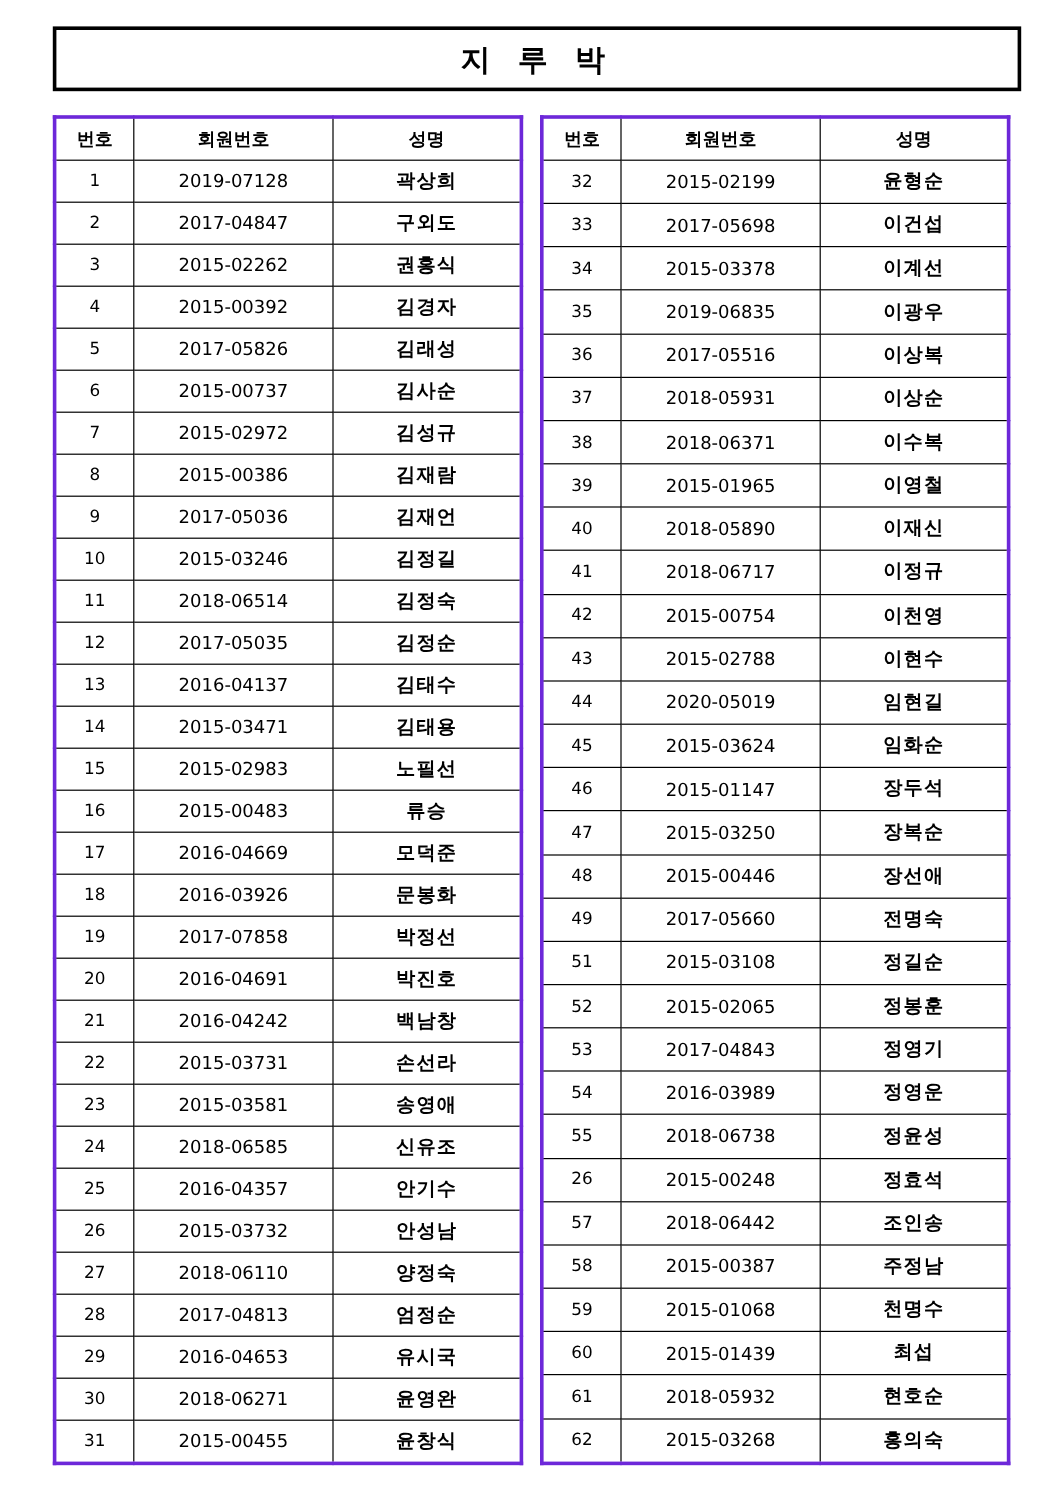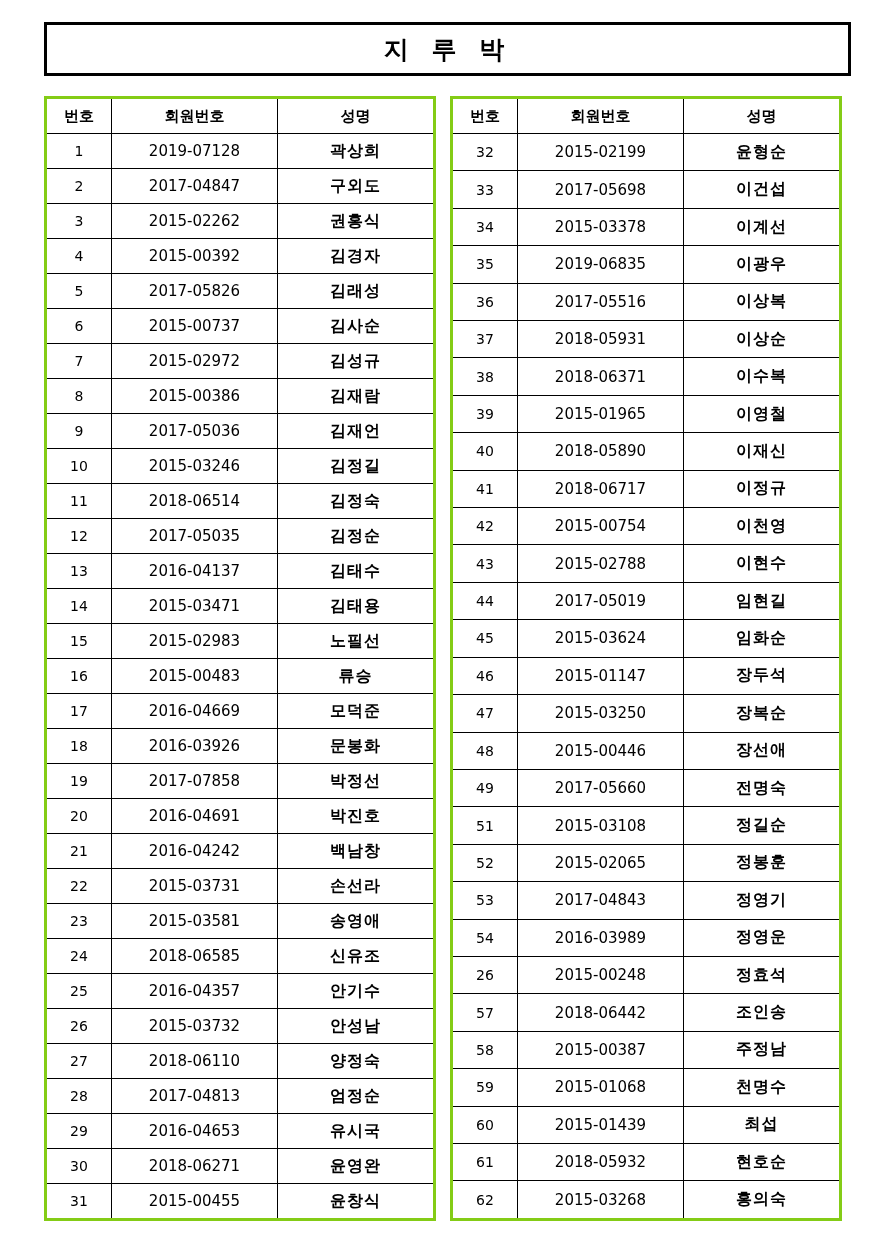--- a/index.html
+++ b/index.html
@@ -34,21 +34,21 @@
     letter-spacing: 7px;
   }
   .tables {
     display: flex;
     gap: 14px;
   }
   table {
     border-collapse: collapse;
     table-layout: fixed;
     width: 389px;
-    border: 3px solid #84cc16;
+    border: 3px solid #6d28d9;
   }
   col.c-no    { width: 66px; }
   col.c-num   { width: 166px; }
   col.c-name  { width: 157px; }
   th, td {
     border: 1px solid #000000;
     height: 34px;
     text-align: center;
     vertical-align: middle;
     font-size: 15px;
@@ -328,21 +328,21 @@
             <td class="num">2015-00754</td>
             <td class="name">이천영</td>
           </tr>
           <tr>
             <td class="no">43</td>
             <td class="num">2015-02788</td>
             <td class="name">이현수</td>
           </tr>
           <tr>
             <td class="no">44</td>
-            <td class="num">2017-05019</td>
+            <td class="num">2020-05019</td>
             <td class="name">임현길</td>
           </tr>
           <tr>
             <td class="no">45</td>
             <td class="num">2015-03624</td>
             <td class="name">임화순</td>
           </tr>
           <tr>
             <td class="no">46</td>
             <td class="num">2015-01147</td>
@@ -377,20 +377,25 @@
             <td class="no">53</td>
             <td class="num">2017-04843</td>
             <td class="name">정영기</td>
           </tr>
           <tr>
             <td class="no">54</td>
             <td class="num">2016-03989</td>
             <td class="name">정영운</td>
           </tr>
           <tr>
+            <td class="no">55</td>
+            <td class="num">2018-06738</td>
+            <td class="name">정윤성</td>
+          </tr>
+          <tr>
             <td class="no">26</td>
             <td class="num">2015-00248</td>
             <td class="name">정효석</td>
           </tr>
           <tr>
             <td class="no">57</td>
             <td class="num">2018-06442</td>
             <td class="name">조인송</td>
           </tr>
           <tr>

